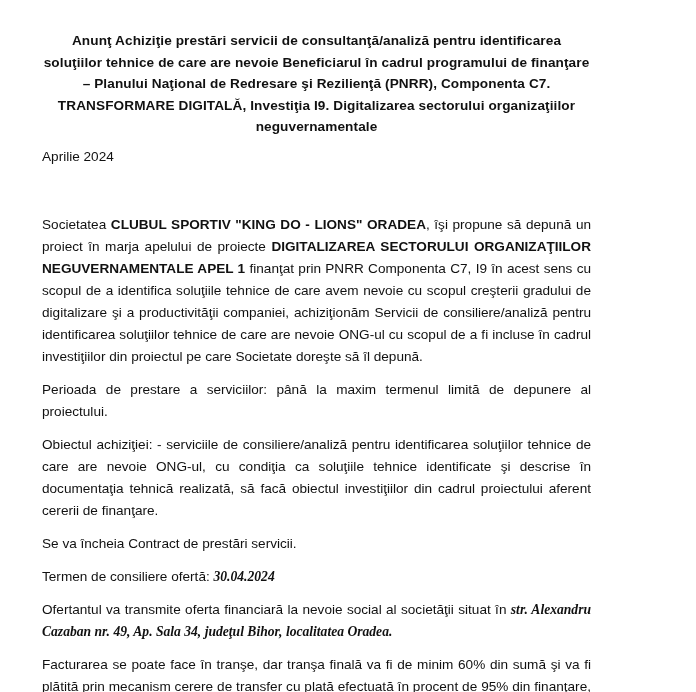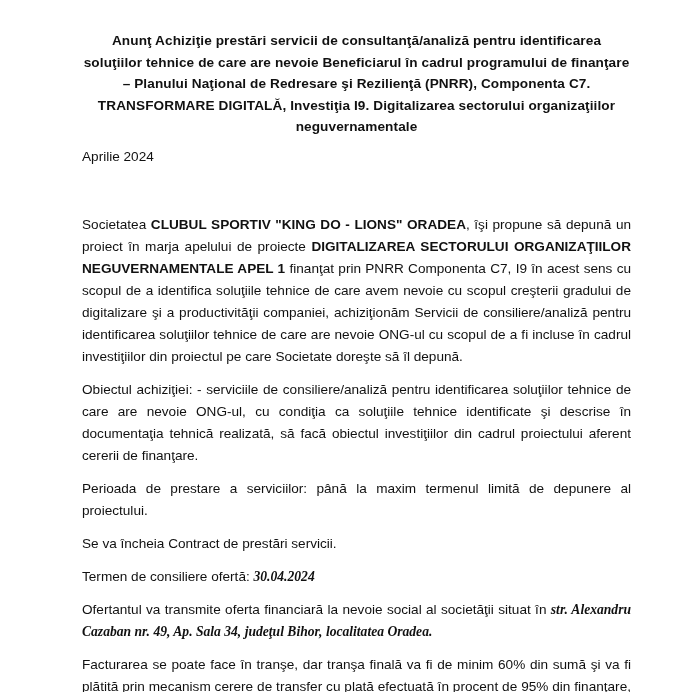--- a/index.html
+++ b/index.html
@@ -13,21 +13,20 @@
     overflow: hidden;
     font-family: "Liberation Sans", sans-serif;
     color: #111111;
   }
   .page {
     box-sizing: border-box;
     width: 632px;
     height: 692px;
     padding: 30px 41px 10px 42px;
     background: #ffffff;
-    margin-left: 40px;
   }
   .title {
     margin: 0 0 8px 0;
     font-size: 13.6px;
     font-weight: bold;
     line-height: 21.5px;
     text-align: center;
     letter-spacing: 0.1px;
   }
   .date {
@@ -47,20 +46,20 @@
   .i { font-style: italic; font-family: Liberation Serif, serif; }
 </style>
 </head>
 <body>
 
 <div class="page">
   <h1 class="title">Anunţ Achiziţie prestări servicii de consultanţă/analiză pentru identificarea soluţiilor tehnice de care are nevoie Beneficiarul în cadrul programului de finanţare – Planului Naţional de Redresare şi Rezilienţă (PNRR), Componenta C7. TRANSFORMARE DIGITALĂ, Investiţia I9. Digitalizarea sectorului organizaţiilor neguvernamentale</h1>
   <div class="date">Aprilie 2024</div>
   <div>
       <p class="para"><span>Societatea </span><span class="b">CLUBUL SPORTIV "KING DO - LIONS" ORADEA</span><span>, îşi propune să depună un proiect în marja apelului de proiecte </span><span class="b">DIGITALIZAREA SECTORULUI ORGANIZAŢIILOR NEGUVERNAMENTALE APEL 1</span><span> finanţat prin PNRR Componenta C7, I9 în acest sens cu scopul de a identifica soluţiile tehnice de care avem nevoie cu scopul creşterii gradului de digitalizare şi a productivităţii companiei, achiziţionăm Servicii de consiliere/analiză pentru identificarea soluţiilor tehnice de care are nevoie ONG-ul cu scopul de a fi incluse în cadrul investiţiilor din proiectul pe care Societate doreşte să îl depună.</span></p>
+      <p class="para"><span>Perioada de prestare a serviciilor: până la maxim termenul limită de depunere al proiectului.</span></p>
       <p class="para"><span>Obiectul achiziţiei: - serviciile de consiliere/analiză pentru identificarea soluţiilor tehnice de care are nevoie ONG-ul, cu condiţia ca soluţiile tehnice identificate şi descrise în documentaţia tehnică realizată, să facă obiectul investiţiilor din cadrul proiectului aferent cererii de finanţare.</span></p>
-      <p class="para"><span>Perioada de prestare a serviciilor: până la maxim termenul limită de depunere al proiectului.</span></p>
       <p class="para"><span>Se va încheia Contract de prestări servicii.</span></p>
       <p class="para"><span>Termen de consiliere ofertă: </span><span class="b i">30.04.2024</span></p>
       <p class="para"><span>Ofertantul va transmite oferta financiară la nevoie social al societăţii situat în </span><span class="b i">str. Alexandru Cazaban nr. 49, Ap. Sala 34, judeţul Bihor, localitatea Oradea.</span></p>
       <p class="para"><span>Facturarea se poate face în tranşe, dar tranşa finală va fi de minim 60% din sumă şi va fi plătită prin mecanism cerere de transfer cu plată efectuată în procent de 95% din finanţare, după semnarea contractului de finanţare.</span></p>
     </div>
 </div>
 
 </body></html>

